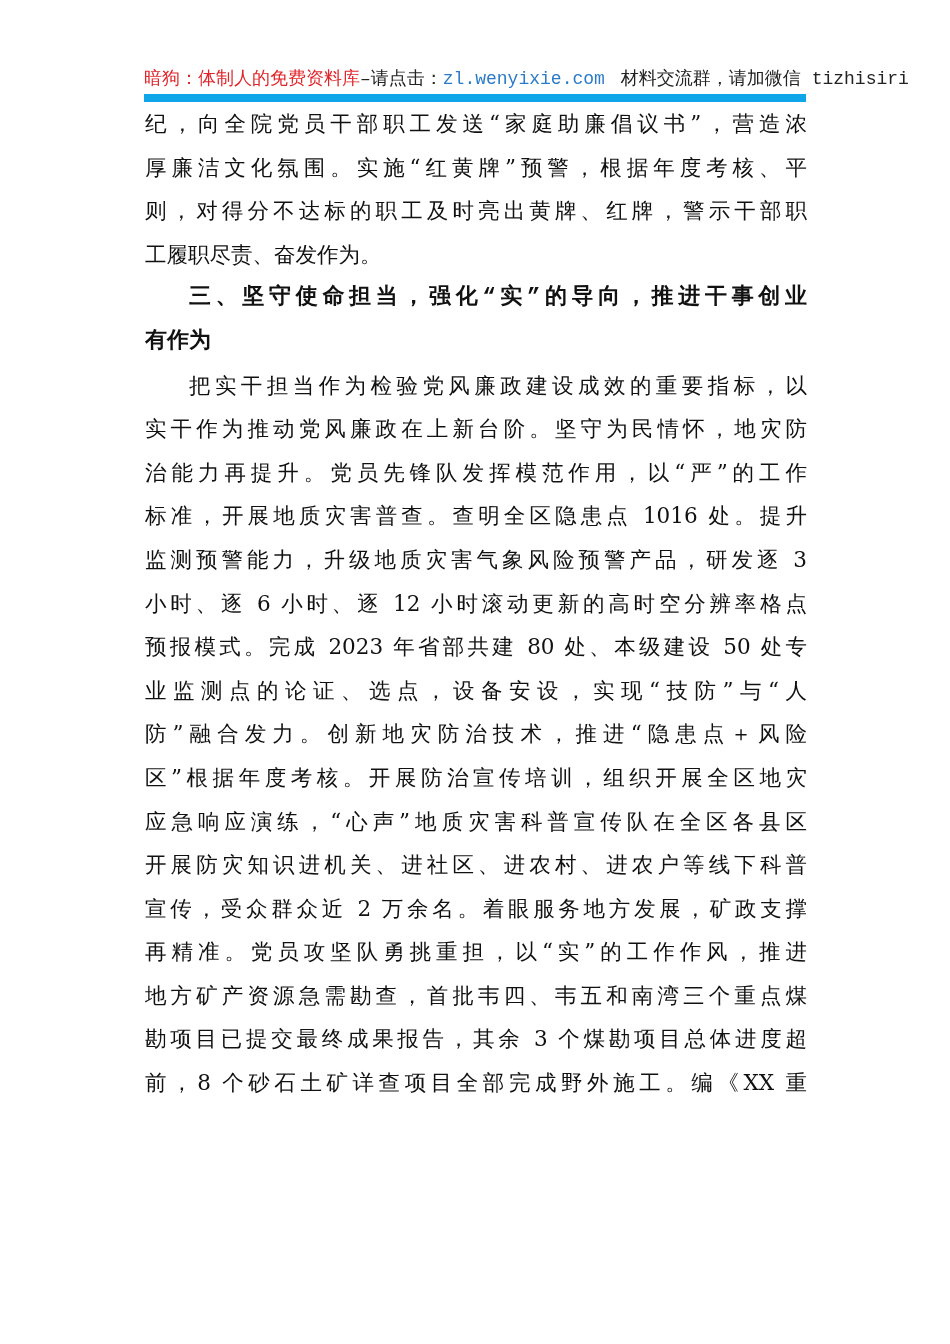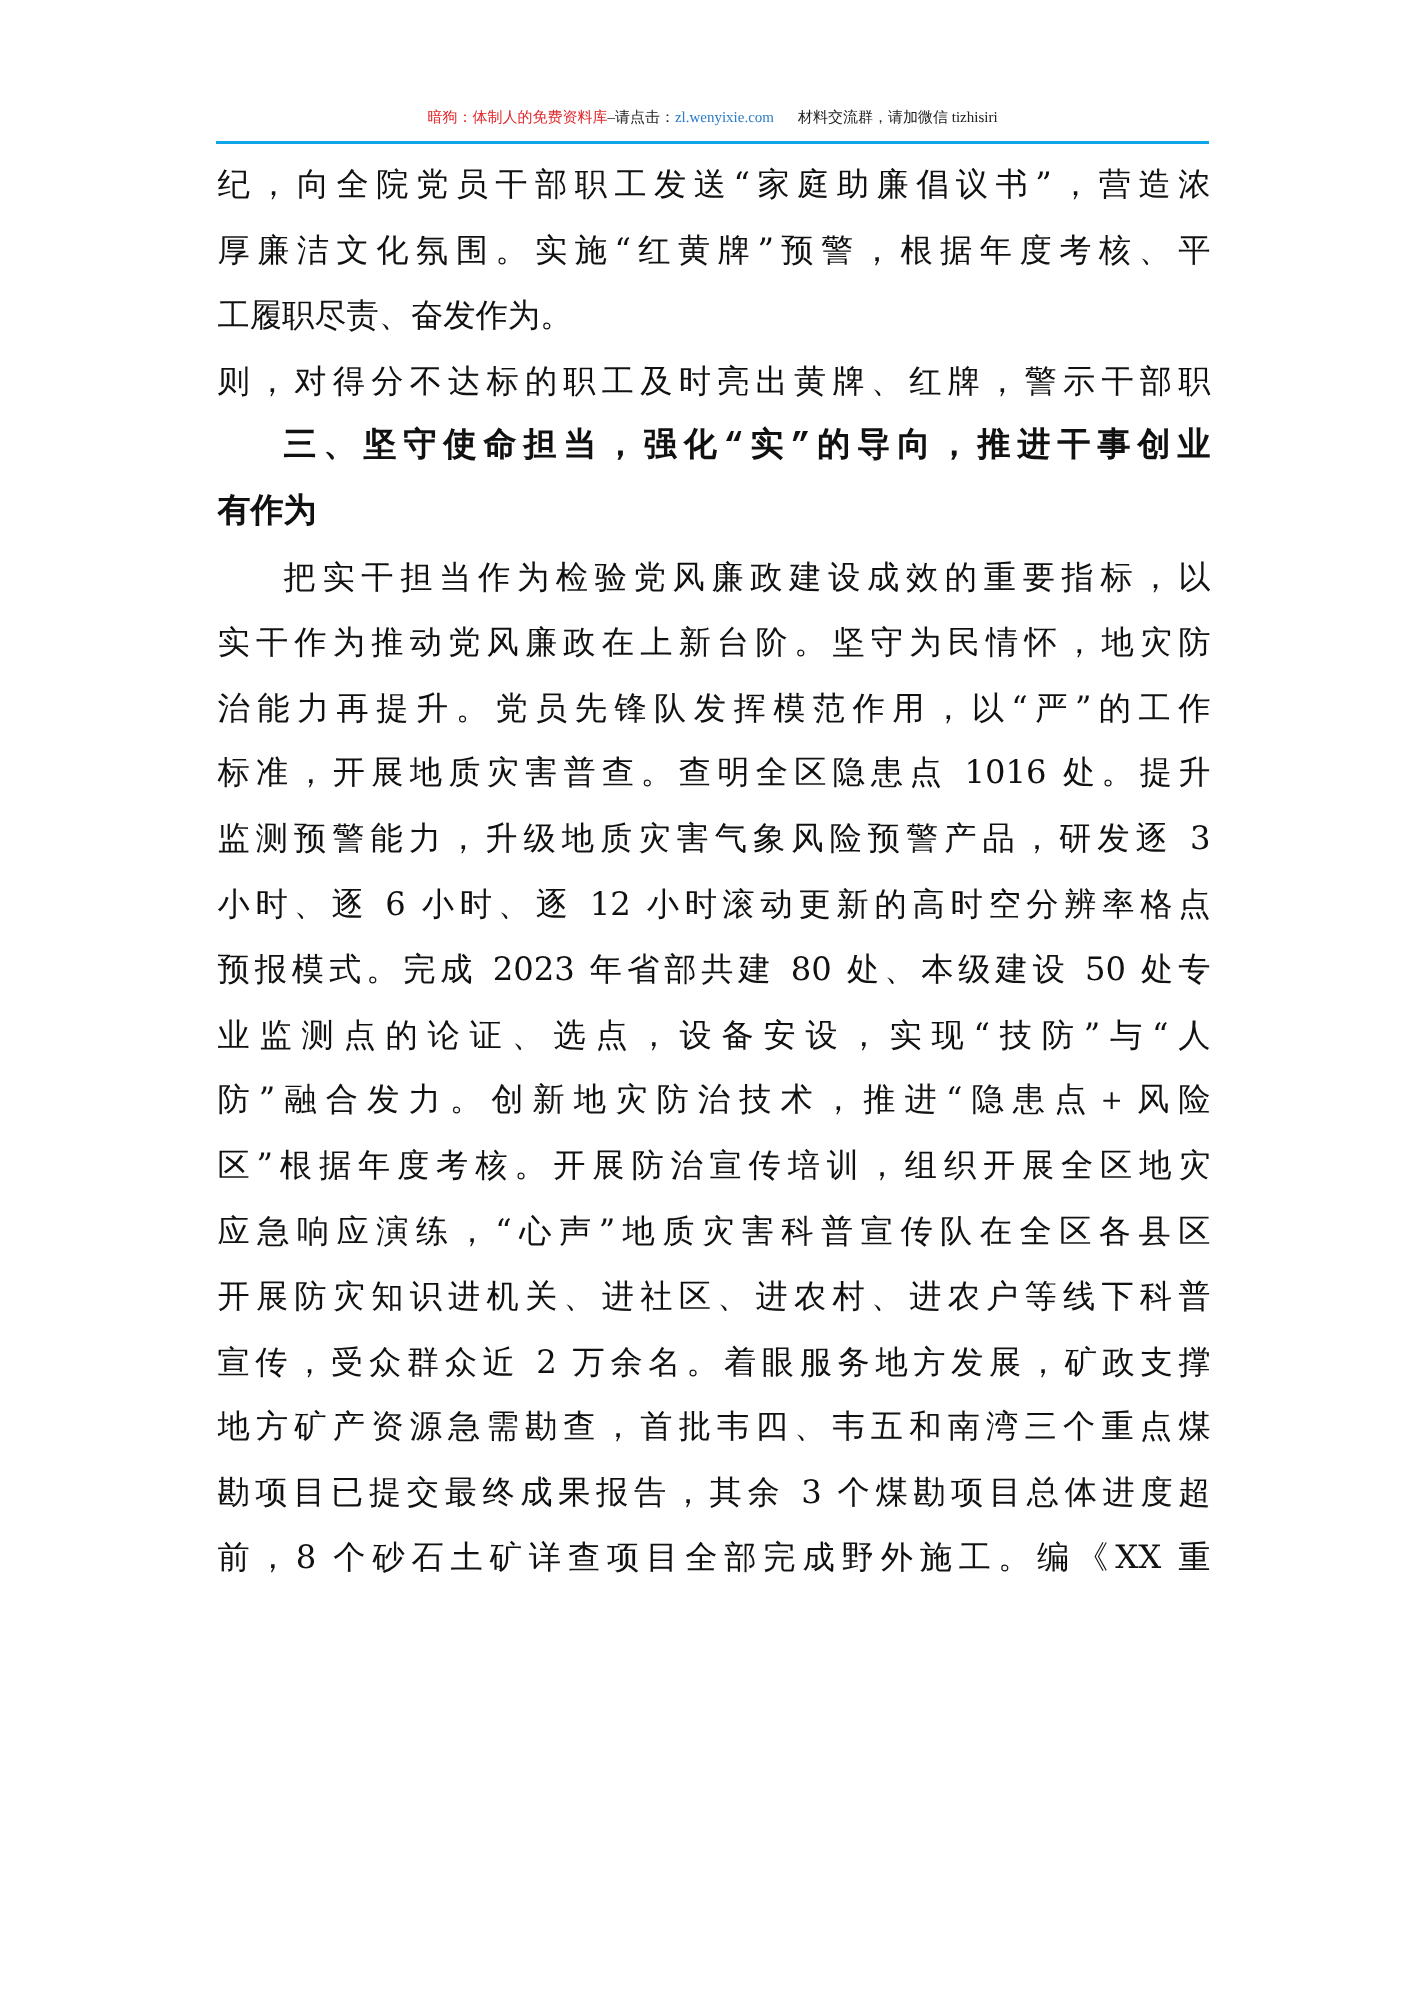--- a/index.html
+++ b/index.html
@@ -1,22 +1,22 @@
 <!DOCTYPE html>
 <html><head>
 <meta charset="utf-8">
 <style>
   html, body { margin: 0; padding: 0; background: #ffffff; }
   body { width: 950px; height: 1344px; position: relative; overflow: hidden; }
   .page { position: absolute; left: 0; top: 0; width: 950px; height: 1344px; background: #ffffff; }
   .header {
     position: absolute; left: 144px; top: 66px; width: 662px; height: 28px;
-    border-bottom: 2px solid #0ea5e9;
-    font-family: Liberation Serif, serif;
-    font-size: 10px; line-height: 26px; white-space: nowrap; text-align: center;
+    border-bottom: 8px solid #0ea5e9;
+    font-family: Liberation Mono, monospace;
+    font-size: 18px; line-height: 26px; white-space: nowrap; text-align: center;
   }
   .hdr-red { color: #e0262b; }
   .hdr-dark { color: #222222; }
   .hdr-link { color: #2b7bc8; }
   .hdr-gap { display: inline-block; width: 16px; }
   .body {
     position: absolute; left: 145px; top: 102px; width: 662px;
     font-family: "DejaVu Serif", "Liberation Serif", serif;
     font-size: 21.5px; line-height: 43.6px; color: #111111;
     text-align: justify;
@@ -32,22 +32,22 @@
 <div class="page">
 
   <div class="header">
     <span class="hdr-red">暗狗：体制人的免费资料库</span><span class="hdr-dark">–请点击：</span><span class="hdr-link">zl.wenyixie.com</span><span class="hdr-gap"></span><span class="hdr-dark">材料交流群，请加微信 tizhisiri</span>
   </div>
 
   <div class="body">
     <div>
       <span class="line">纪，向全院党员干部职工发送“家庭助廉倡议书”，营造浓</span>
       <span class="line">厚廉洁文化氛围。实施“红黄牌”预警，根据年度考核、平</span>
+      <span class="line">则，对得分不达标的职工及时亮出黄牌、红牌，警示干部职</span>
       <span class="line last">工履职尽责、奋发作为。</span>
-      <span class="line">则，对得分不达标的职工及时亮出黄牌、红牌，警示干部职</span>
     </div>
 
     <div>
       <span class="line heading indent">三、坚守使命担当，强化“实”的导向，推进干事创业</span>
       <span class="line heading last">有作为</span>
     </div>
 
     <div>
       <span class="line indent">把实干担当作为检验党风廉政建设成效的重要指标，以</span>
       <span class="line">实干作为推动党风廉政在上新台阶。坚守为民情怀，地灾防</span>
@@ -55,19 +55,20 @@
       <span class="line">标准，开展地质灾害普查。查明全区隐患点 1016 处。提升</span>
       <span class="line">监测预警能力，升级地质灾害气象风险预警产品，研发逐 3</span>
       <span class="line">小时、逐 6 小时、逐 12 小时滚动更新的高时空分辨率格点</span>
       <span class="line">预报模式。完成 2023 年省部共建 80 处、本级建设 50 处专</span>
       <span class="line">业监测点的论证、选点，设备安设，实现“技防”与“人</span>
       <span class="line">防”融合发力。创新地灾防治技术，推进“隐患点＋风险</span>
       <span class="line">区”根据年度考核。开展防治宣传培训，组织开展全区地灾</span>
       <span class="line">应急响应演练，“心声”地质灾害科普宣传队在全区各县区</span>
       <span class="line">开展防灾知识进机关、进社区、进农村、进农户等线下科普</span>
       <span class="line">宣传，受众群众近 2 万余名。着眼服务地方发展，矿政支撑</span>
+      <span class="line">再精准。党员攻坚队勇挑重担，以“实”的工作作风，推进</span>
       <span class="line">地方矿产资源急需勘查，首批韦四、韦五和南湾三个重点煤</span>
       <span class="line">勘项目已提交最终成果报告，其余 3 个煤勘项目总体进度超</span>
       <span class="line">前，8 个砂石土矿详查项目全部完成野外施工。编《XX 重</span>
     </div>
   </div>
 
 </div>
 
 </body></html>

